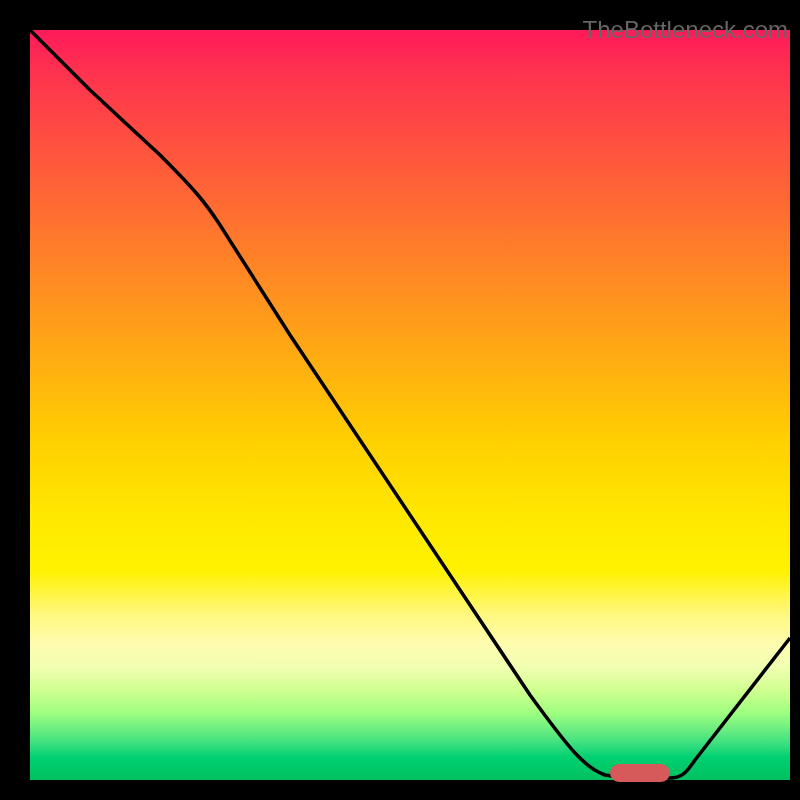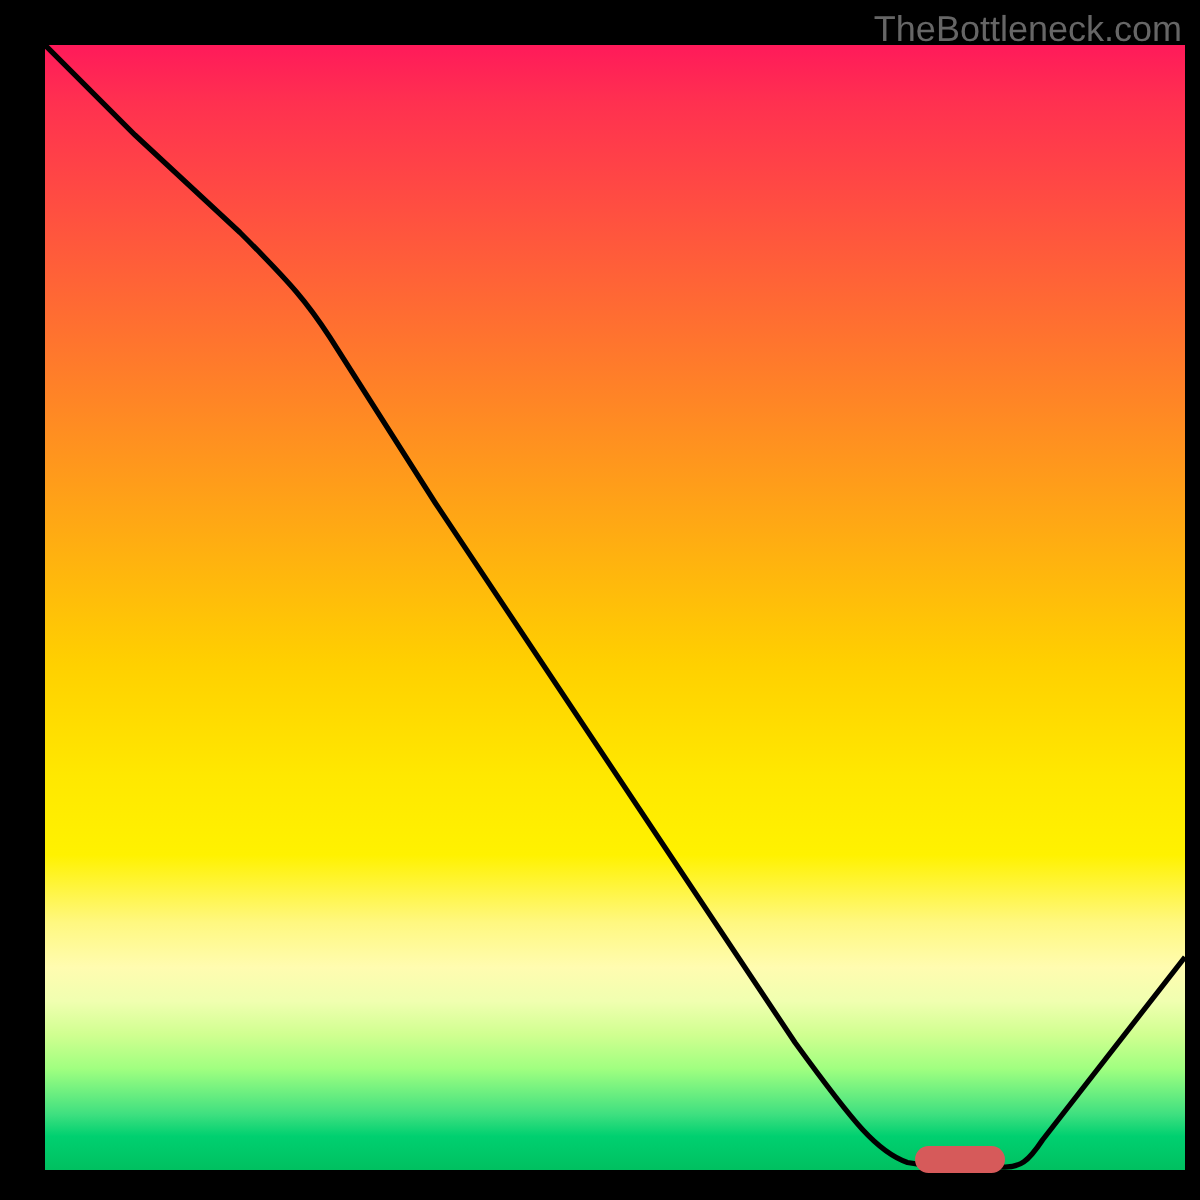--- a/index.html
+++ b/index.html
@@ -5,21 +5,21 @@
     * { margin: 0; padding: 0; box-sizing: border-box; }
     body {
       width: 800px;
       height: 800px;
       background: #000;
       position: relative;
       font-family: Arial, sans-serif;
     }
     .watermark {
       position: absolute;
-      top: 6px;
+      top: 16px;
       right: 12px;
       color: #666;
       font-size: 24px;
       font-weight: 500;
       z-index: 10;
     }
     .chart-area {
       position: absolute;
       left: 30px;
       top: 30px;

